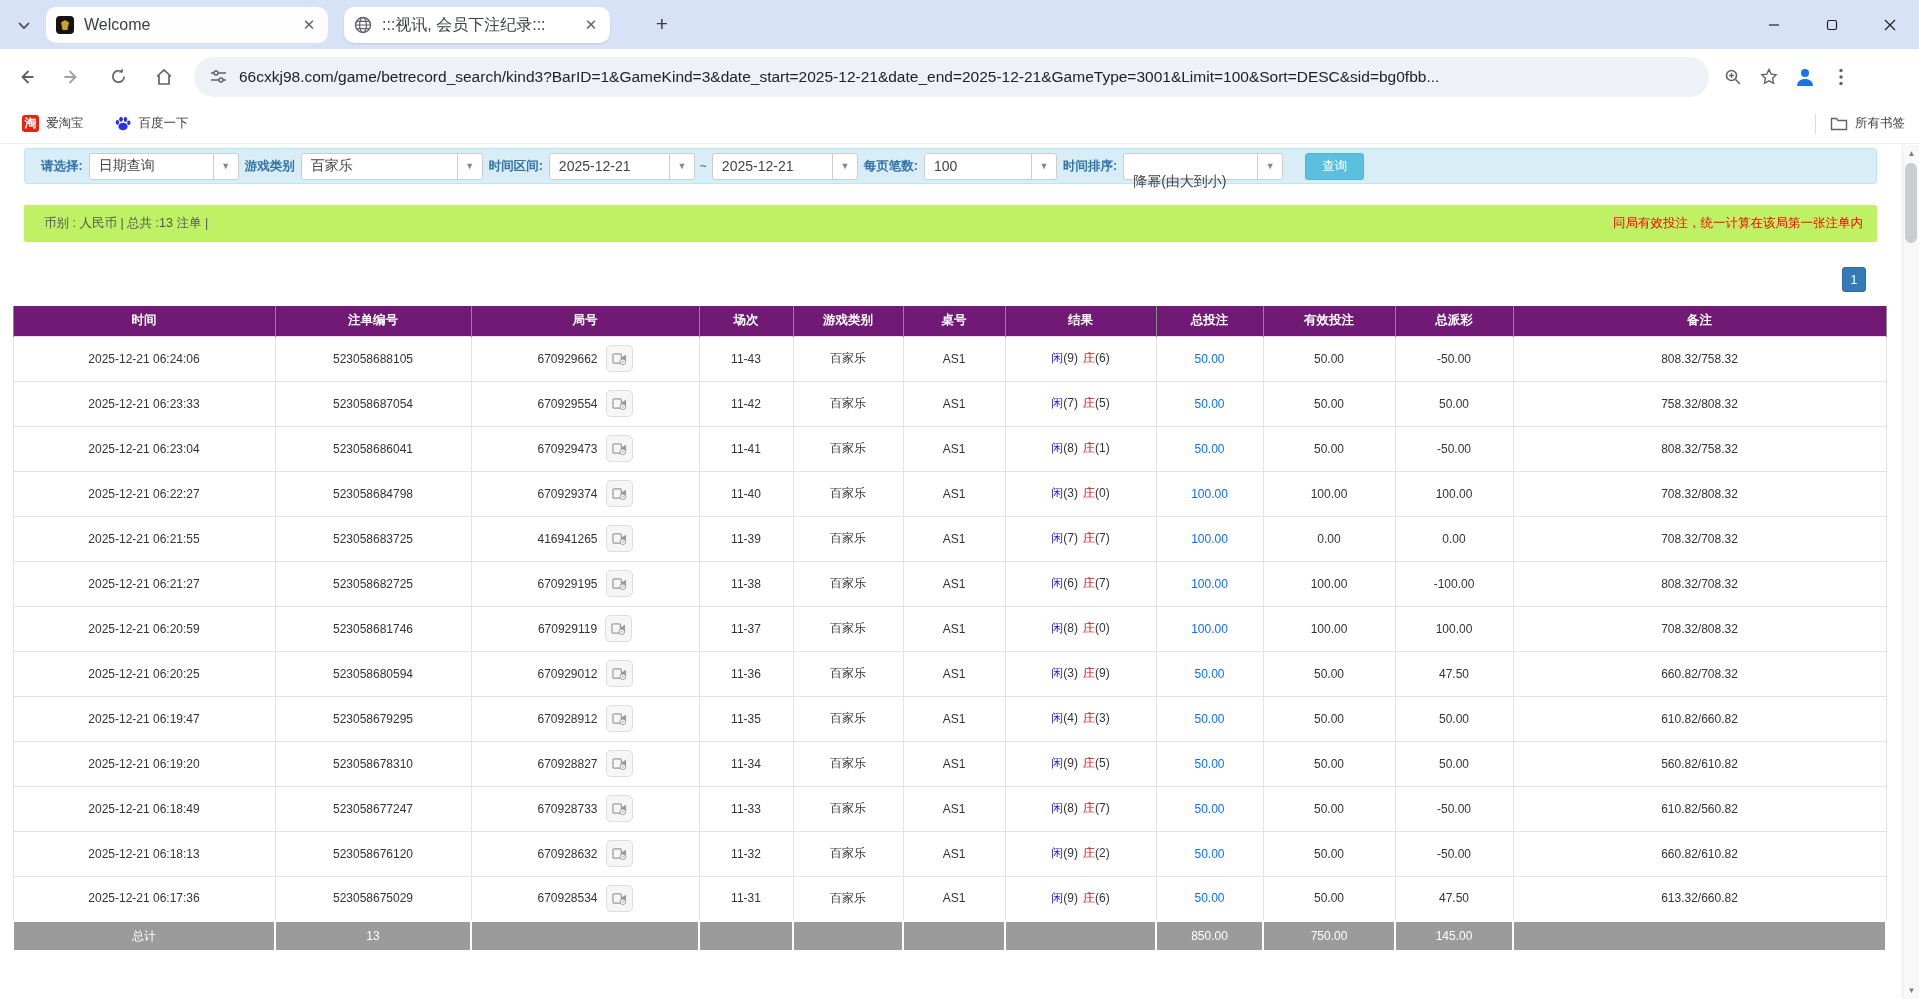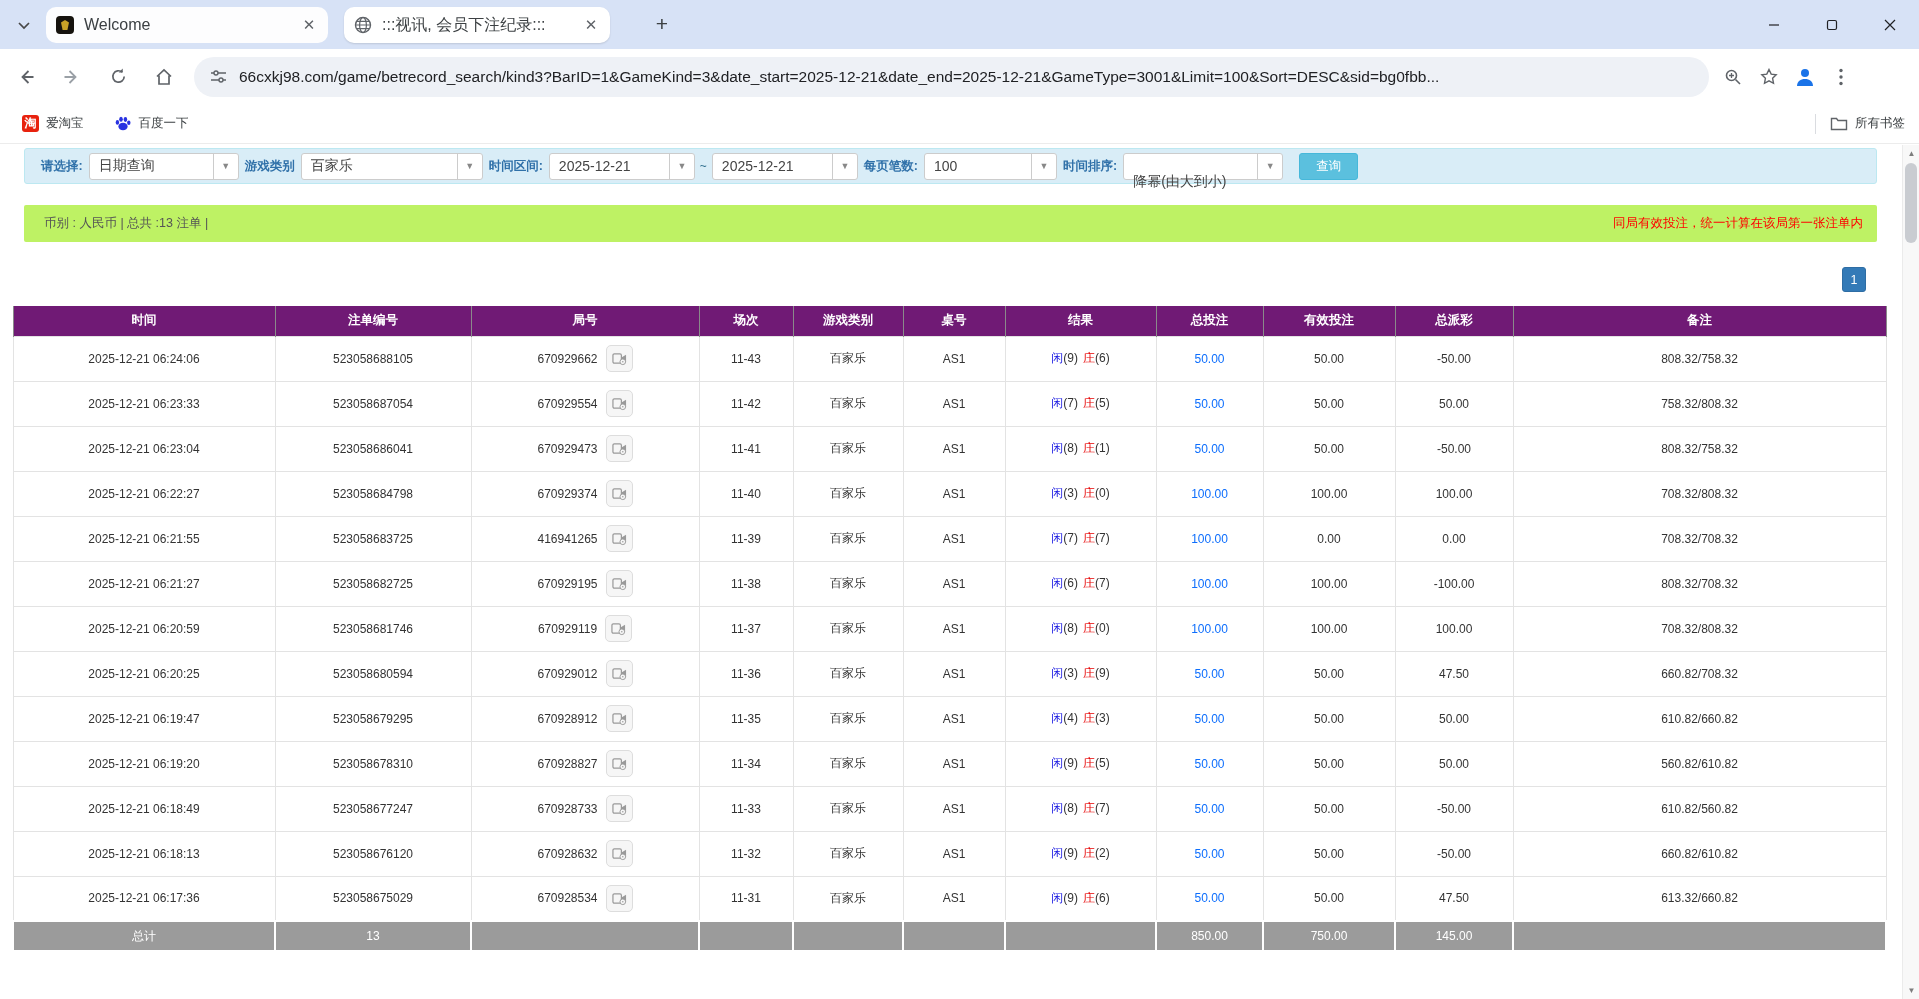--- a/index.html
+++ b/index.html
@@ -56,21 +56,21 @@
 
   .filterbar { position:absolute; left:24px; top:3px; width:1853px; height:36px; background:#d9edf7;
                border:1px solid #bce8f1; border-radius:3px; display:flex; align-items:center; padding:0 10px; }
   .flabel { font-size:12.5px; font-weight:bold; color:#3071a9; margin:0 6px; white-space:nowrap; }
   .fselect { height:27px; background:#fff; border:1px solid #ccc; border-radius:3px; display:flex;
              align-items:stretch; cursor:pointer; }
   .fsel-val { font-size:14px; color:#444; padding:0 9px; display:flex; align-items:center; }
   .fsel-arrow { width:25px; border-left:1px solid #ccc; display:flex; align-items:center;
                 justify-content:center; color:#888; font-size:9px; }
   .tilde { font-size:12px; color:#31708f; margin:0 5px; }
-  .querybtn { height:27px; padding:0 16px; margin-left:16px; background:#5bc0de; color:#fff;
+  .querybtn { height:27px; padding:0 16px; margin-left:22px; background:#5bc0de; color:#fff;
               border:1px solid #46b8da; border-radius:3px; font-size:12.5px; cursor:pointer;font-family:Liberation Serif, serif; }
 
   .greenbar { position:absolute; left:24px; top:60px; width:1853px; height:37px; background:#bef264;
               border-radius:2px; display:flex; align-items:center; justify-content:space-between;
               padding:0 14px 0 20px; }
   .green-left { font-size:12.5px; color:#555; }
   .green-right { font-size:12.5px; color:#ff0000; }
 
   .pagebtn { position:absolute; right:36px; top:122px; min-width:24px; height:25px; background:#337ab7;
              border:1px solid #2e6da4; border-radius:3px; color:#fff; font-size:12.5px;

